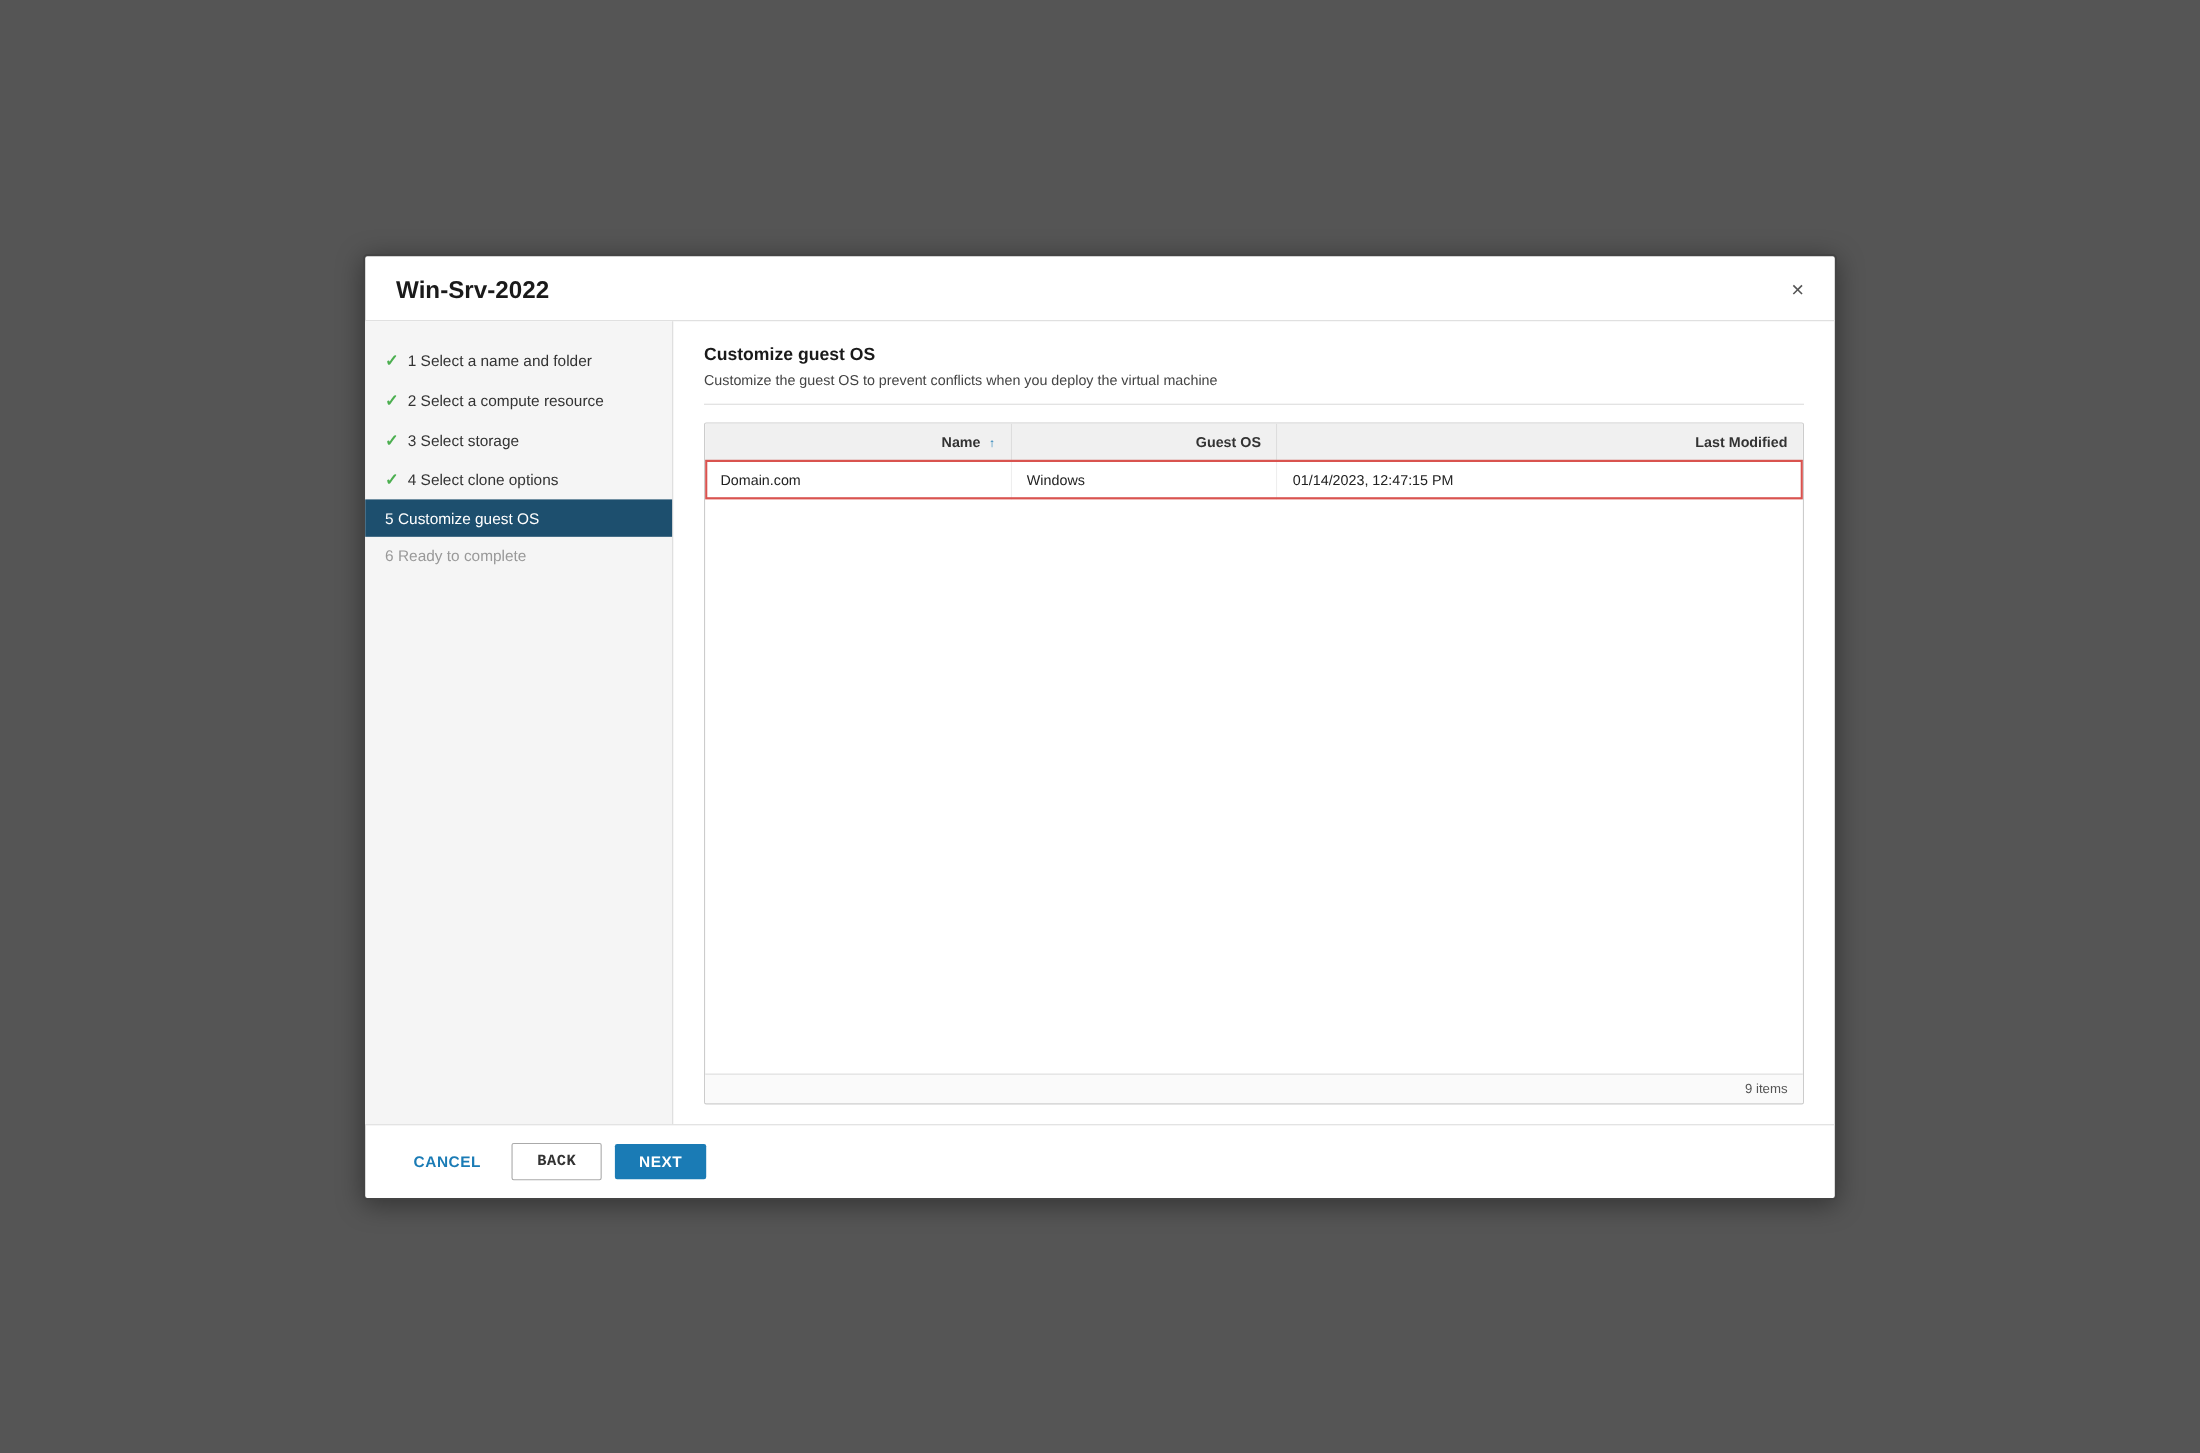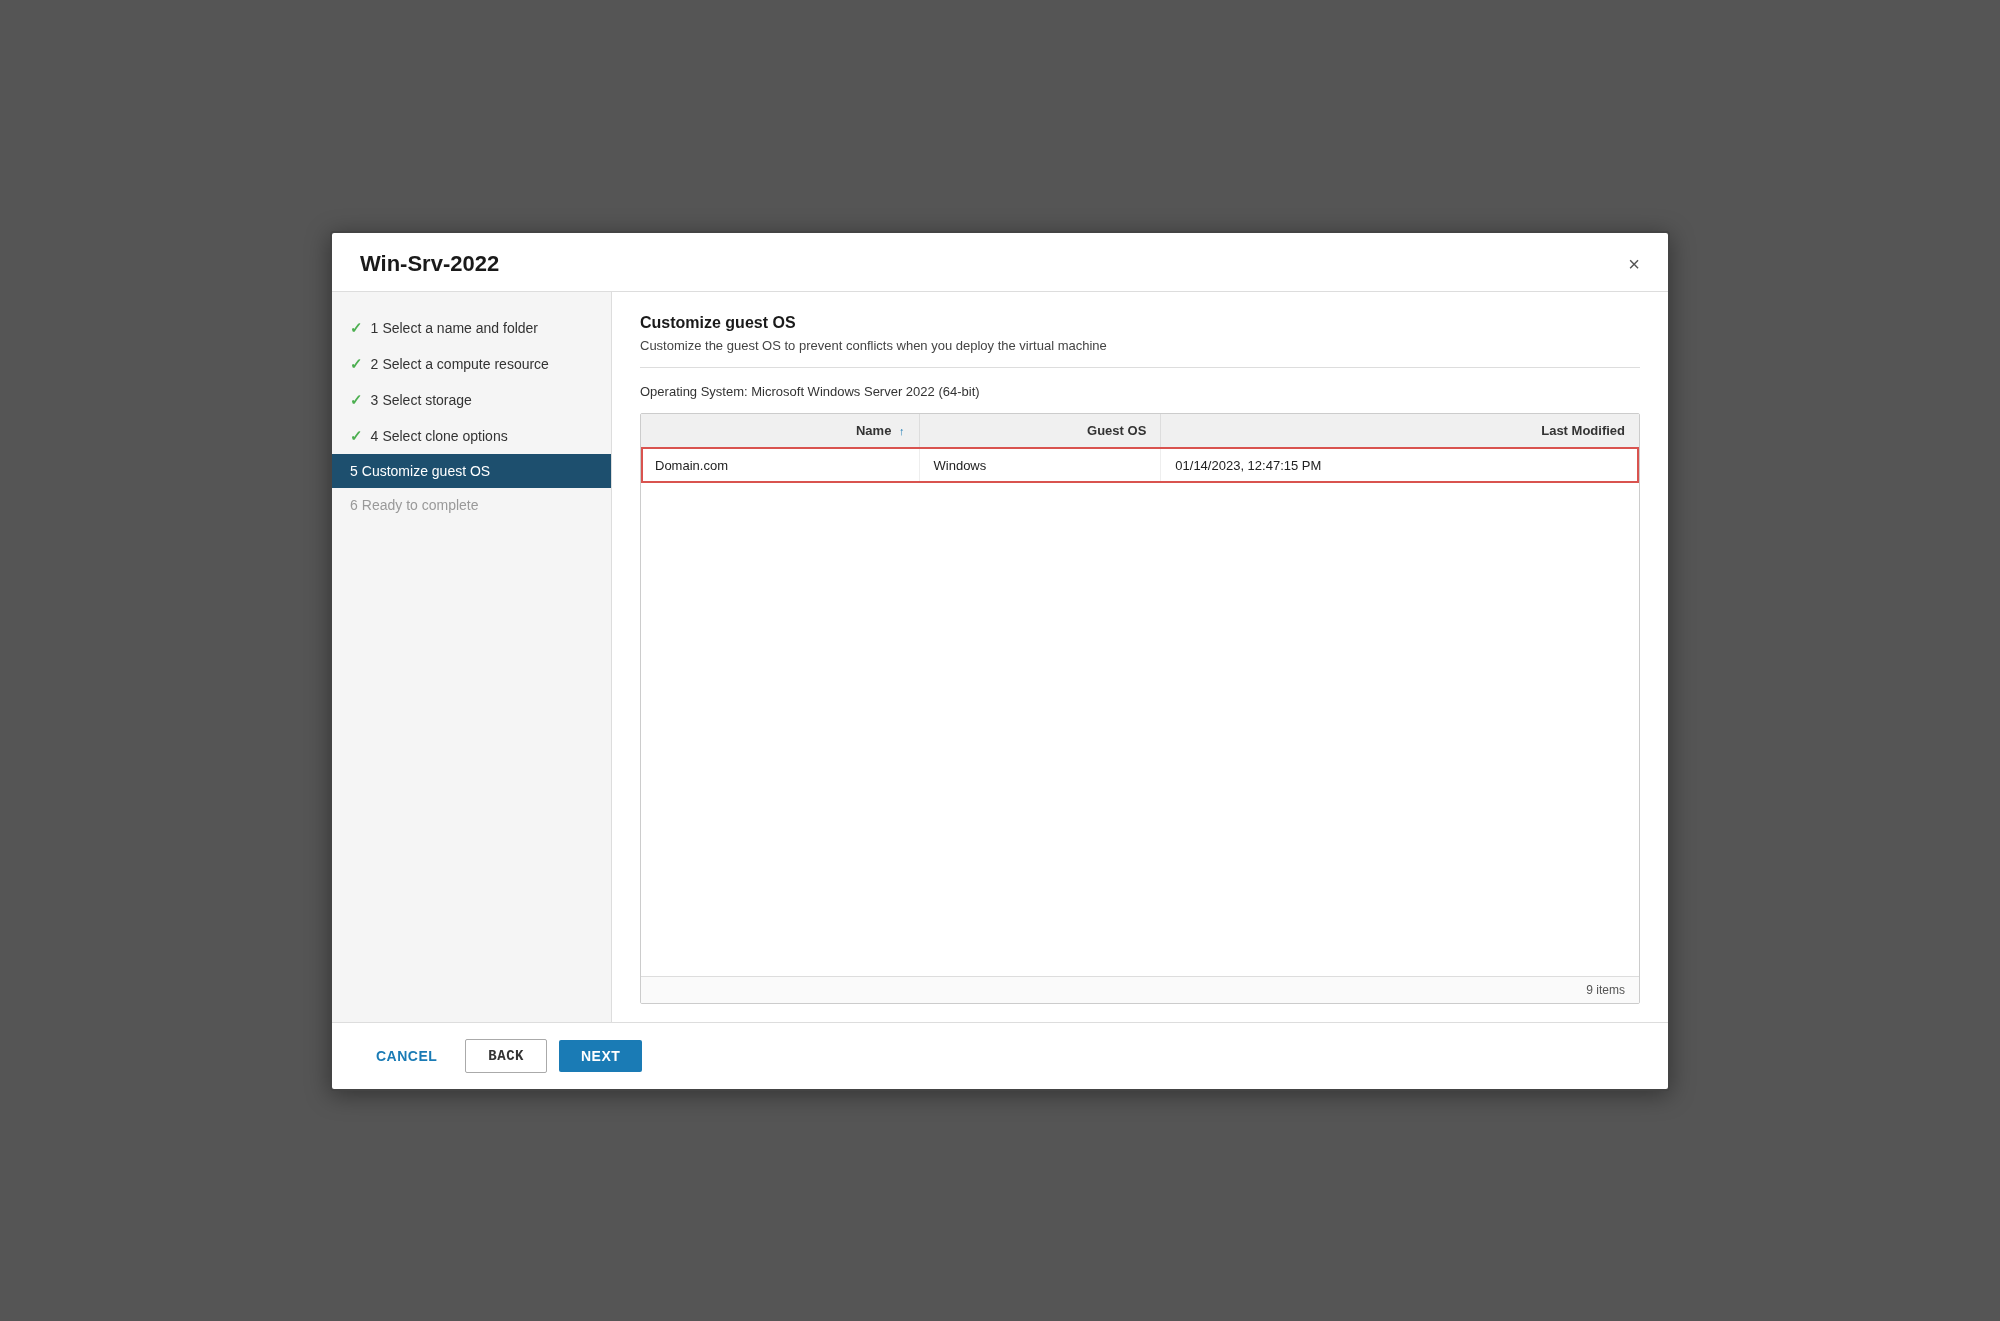--- a/index.html
+++ b/index.html
@@ -240,21 +240,20 @@
 
       <div class="sidebar-item inactive">
         <span class="step-num">6</span>
         <span>Ready to complete</span>
       </div>
     </div>
 
     <div class="content">
       <div class="content-title">Customize guest OS</div>
       <div class="content-desc">Customize the guest OS to prevent conflicts when you deploy the virtual machine</div>
-      <div class="os-info">Operating System: Microsoft Windows Server 2022 (64-bit)</div>
 
       <div class="table-container">
         <table class="table">
           <thead>
             <tr>
               <th>
                 <span>Name</span>
                 <span class="sort-arrow">↑</span>
               </th>
               <th>

